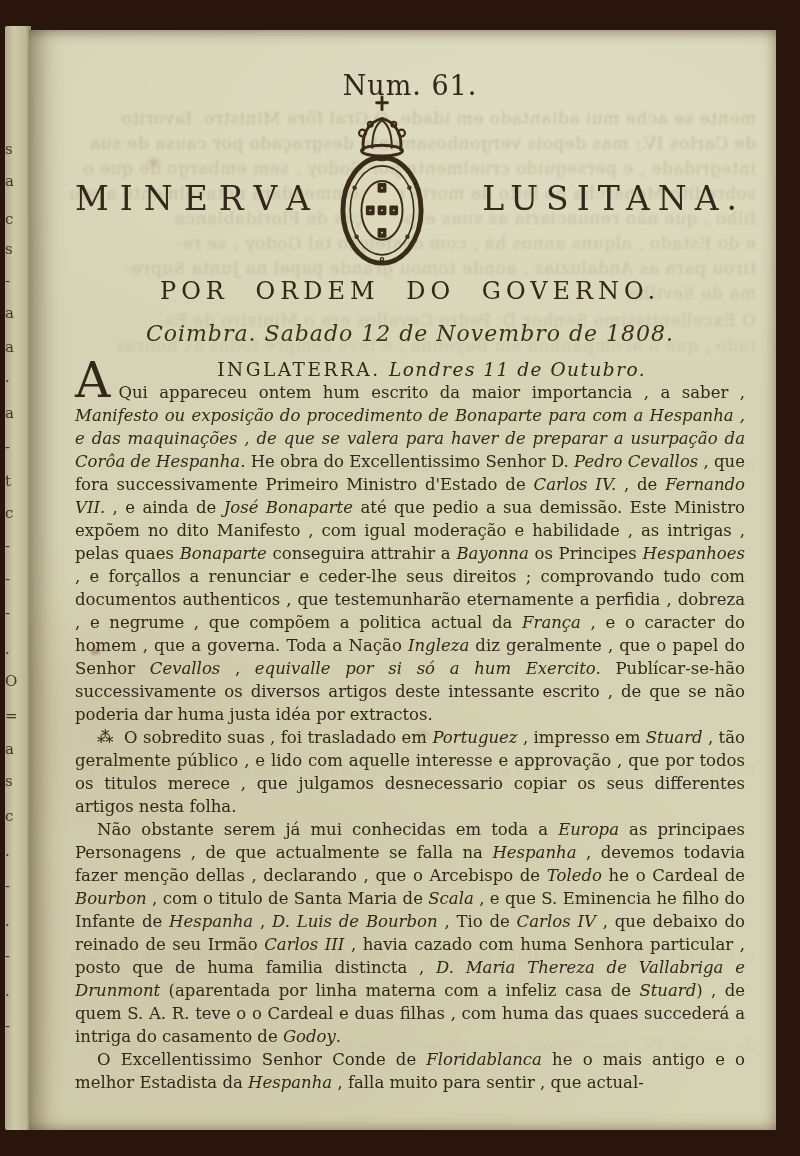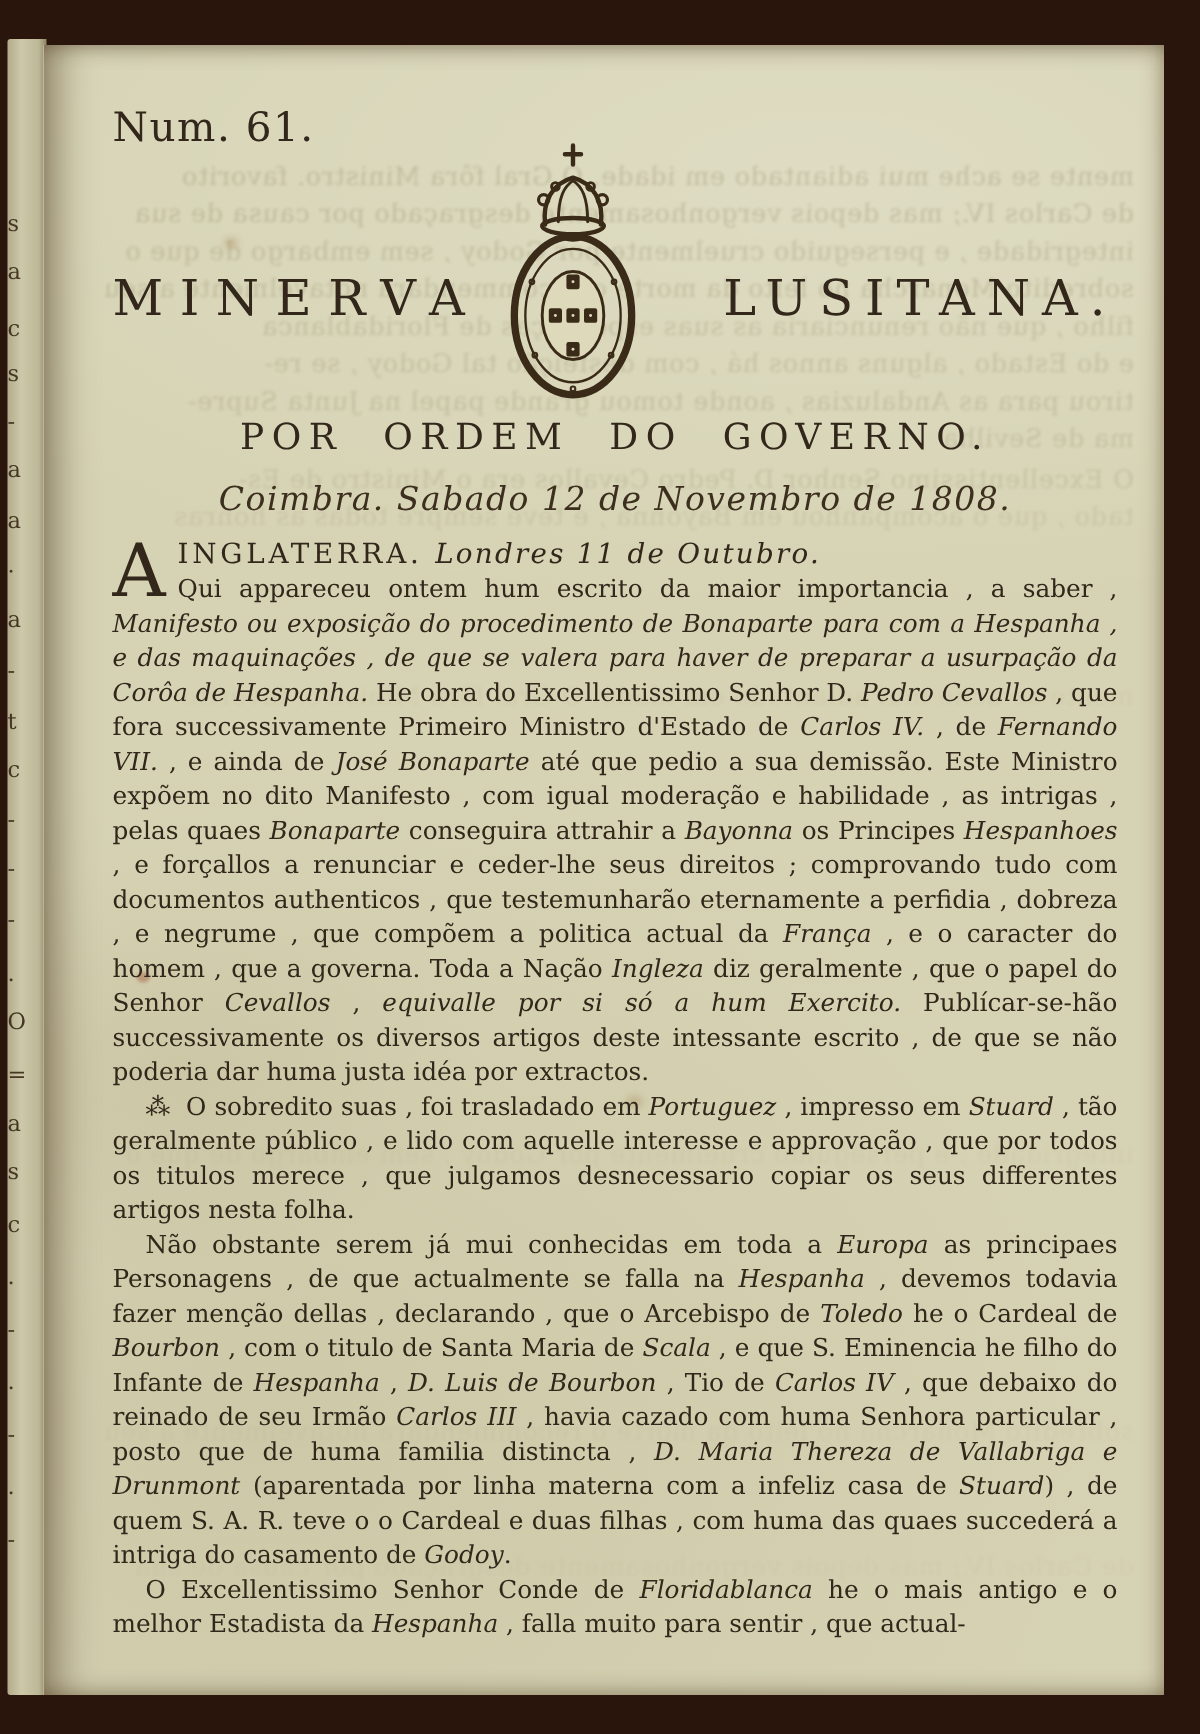--- a/index.html
+++ b/index.html
@@ -54,21 +54,21 @@
   .ghost{
     position:absolute;left:30px;right:20px;
     font-size:17px;color:var(--ghost);
     transform:scaleX(-1);
     filter:blur(0.9px);
     white-space:nowrap;overflow:hidden;
     letter-spacing:.5px;
   }
 
   
-  .issue-no{font-size:27px;letter-spacing:1px;color:var(--ink);position:relative;}
+  .issue-no{font-size:27px;letter-spacing:1px;color:var(--ink);position:relative;text-align:center;}
   .masthead{
     position:relative;display:flex;justify-content:space-between;align-items:center;
     margin-top:-8px;height:182px;
   }
   .mast-title{
     font-size:33px;letter-spacing:11px;color:var(--ink);
     transform:translateY(14px);
     white-space:nowrap;
     text-align:center;
   }
@@ -87,21 +87,21 @@
   .article{
     margin-top:12px;font-size:16.5px;line-height:23px;text-align:justify;
     color:var(--ink);position:relative;z-index:2;
   }
   .para{margin:0;}
   .para.indent{text-indent:22px;}
   .dropcap{
     float:left;font-size:49px;line-height:42px;padding:2px 8px 0 0;
     color:var(--ink);
   }
-  .inghead{display:block;font-size:18.5px;letter-spacing:1.5px;}
+  .inghead{display:block;text-align:center;font-size:18.5px;letter-spacing:1.5px;}
   .inghead .caps{letter-spacing:2.5px;}
   .marker{letter-spacing:1px;padding-left:22px;padding-right:4px;}
   i{font-style:italic;}
 
   
   .stain{position:absolute;border-radius:50%;pointer-events:none;}
   .stain.s1{left:62px;top:618px;width:9px;height:7px;background:rgba(150,60,30,.35);filter:blur(1px);}
   .stain.s2{left:388px;top:700px;width:12px;height:9px;background:rgba(160,120,60,.25);filter:blur(2px);}
   .stain.s3{left:120px;top:128px;width:10px;height:8px;background:rgba(150,90,40,.22);filter:blur(2px);}
 </style>

